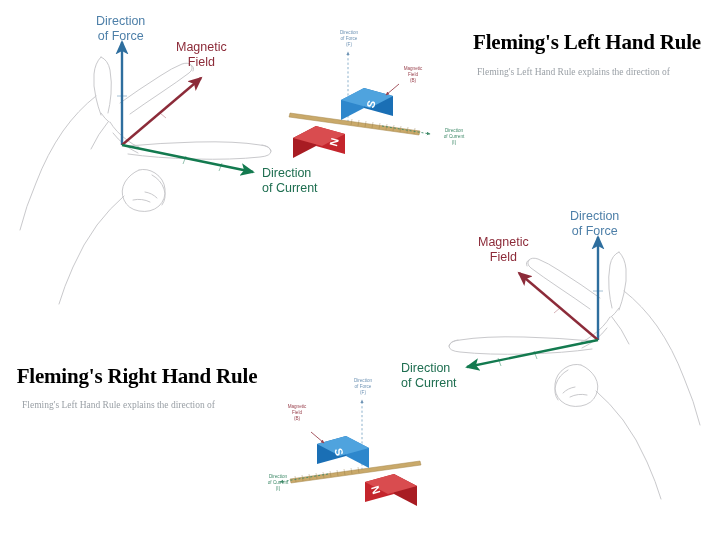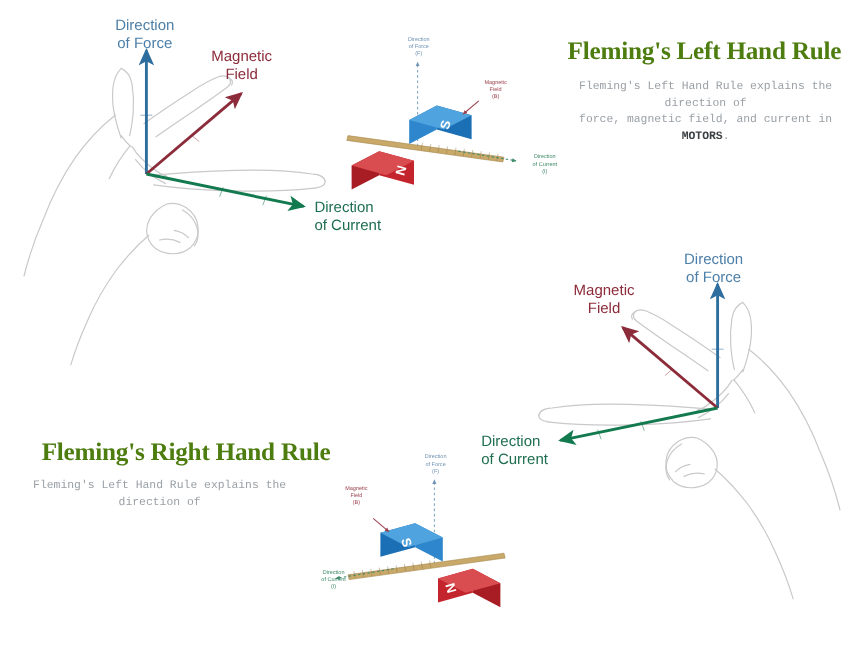--- a/index.html
+++ b/index.html
@@ -10,33 +10,32 @@
     overflow:hidden;
     position:relative;
   }
   .stage{position:relative;width:720px;height:539px;}
 
   
   .title{
     position:absolute;
     font-family:"Liberation Serif", serif;
     font-weight:bold;
-    color:#4d7c0f;
+    color:#000000;
     font-size:21px;
     letter-spacing:-0.2px;
     white-space:nowrap;
     text-align:center;
   }
   .blurb{
     position:absolute;
     color:#9aa0a6;
     font-size:9.5px;
     line-height:14px;
-    text-align:center;
-    font-family:Liberation Mono, monospace;
+    font-family:Liberation Serif, serif;
   }
   .blurb b{color:#3c4043;font-weight:bold;}
 
   
   .lbl{
     position:absolute;
     font-size:12.5px;
     line-height:15px;
     white-space:nowrap;
     font-family:"Liberation Sans", sans-serif;
@@ -259,23 +258,20 @@
   </div>
   <div class="slbl slbl-current" style="left:432px;top:128px;width:44px;">
     <div>Direction</div>
     <div>of Current</div>
     <div>(I)</div>
   </div>
 
   <div class="title" style="left:467px;top:30px;width:240px;">Fleming's Left Hand Rule</div>
   <div class="blurb" style="left:477px;top:65px;width:222px;">
     <div>Fleming's Left Hand Rule explains the direction of</div>
-    <div>
-      <span>force, magnetic field, and current in </span><b>MOTORS</b><span>.</span>
-    </div>
   </div>
 
   <div class="lbl lbl-force" style="left:570px;top:209px;text-align:center;">
     <div>Direction</div>
     <div>of Force</div>
   </div>
   <div class="lbl lbl-field" style="left:478px;top:235px;text-align:center;">
     <div>Magnetic</div>
     <div>Field</div>
   </div>
@@ -293,18 +289,18 @@
     <div>Magnetic</div>
     <div>Field</div>
     <div>(B)</div>
   </div>
   <div class="slbl slbl-current" style="left:256px;top:474px;width:44px;">
     <div>Direction</div>
     <div>of Current</div>
     <div>(I)</div>
   </div>
 
-  <div class="title" style="left:24px;top:364px;width:262px;">Fleming's Right Hand Rule</div>
+  <div class="title" style="left:6px;top:364px;width:262px;">Fleming's Right Hand Rule</div>
   <div class="blurb" style="left:22px;top:398px;width:222px;">
     <div>Fleming's Left Hand Rule explains the direction of</div>
   </div>
 
 </div>
 
 </body></html>

